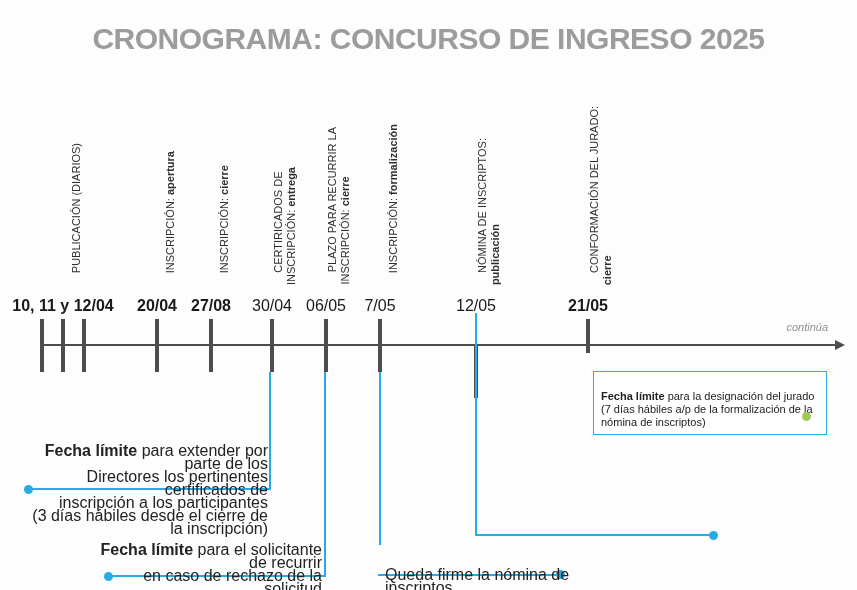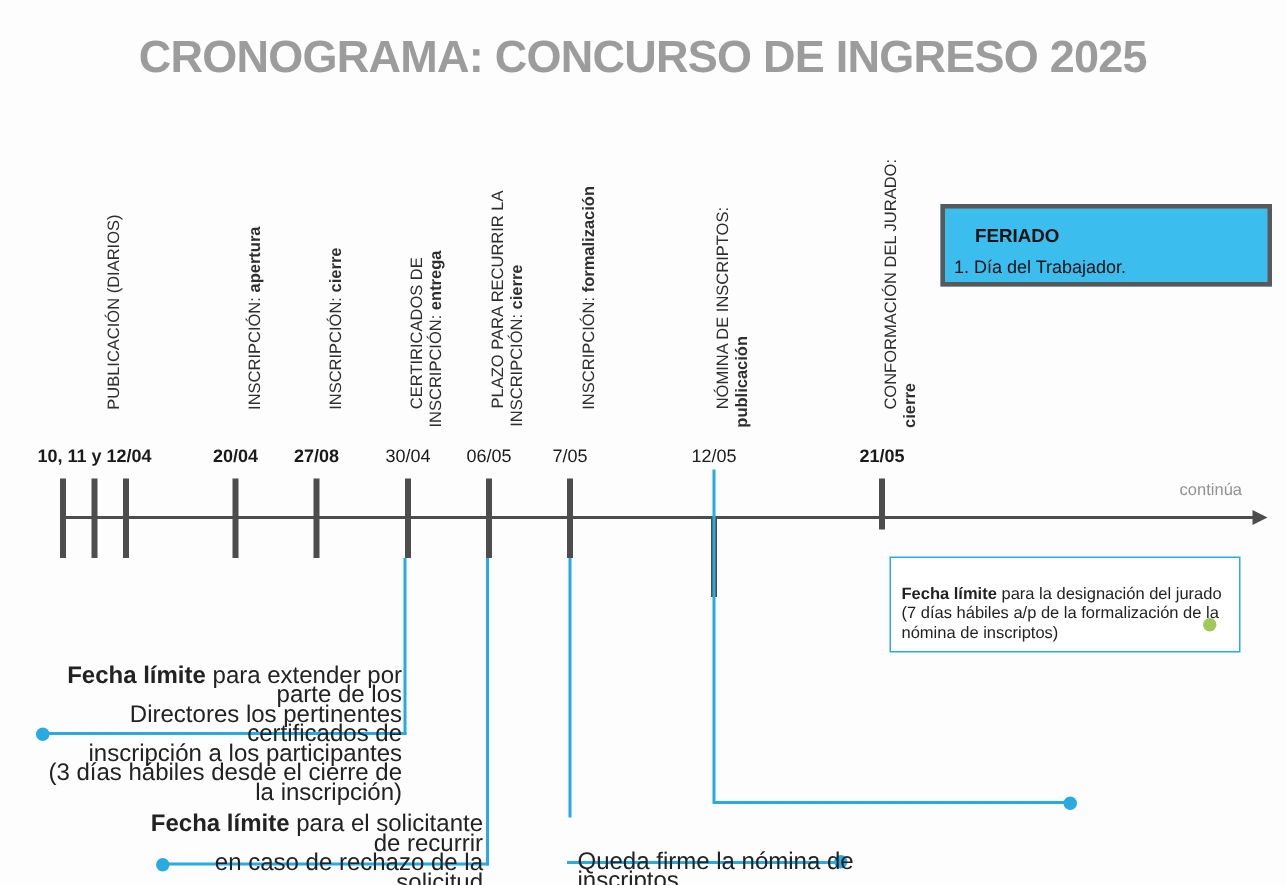--- a/index.html
+++ b/index.html
@@ -12,24 +12,24 @@
   .holiday{position:absolute;left:627px;top:136px;width:215px;height:49px;
            background:#3bbdee;border:3px solid #595959;}
   .holiday .h-title{position:absolute;left:20px;top:11px;font-size:12.5px;font-weight:bold;color:#111;}
   .holiday .h-item{position:absolute;left:6px;top:32px;font-size:12px;color:#111;}
 
   
   .axis{position:absolute;left:42px;top:344px;width:794px;height:1.6px;background:#4d4d4d;}
   .arrowhead{position:absolute;left:835px;top:340px;width:0;height:0;
              border-left:10px solid #4d4d4d;border-top:5px solid transparent;border-bottom:5px solid transparent;}
   .continua{position:absolute;left:700px;top:321px;width:128px;text-align:right;
-            font-size:11px;color:#919191;}
+            font-size:11px;font-style:italic;color:#919191;}
   .tick{position:absolute;width:4px;background:#4d4d4d;}
 
-  .date{position:absolute;top:297px;transform:translateX(-50%);font-size:12px;
+  .date{position:absolute;top:297px;transform:translateX(-50%);font-size:16px;
         color:#1a1a1a;white-space:nowrap;}
   .date.bold{font-weight:bold;}
 
   .vlabel{position:absolute;bottom:305px;writing-mode:vertical-rl;transform:rotate(180deg);
           white-space:pre;font-size:11px;line-height:13px;color:#2e2e2e;}
   .vlabel b{font-weight:bold;}
 
   
   .note{position:absolute;font-size:16px;line-height:13px;color:#222;white-space:pre-line;}
   .note.right{text-align:right;}
@@ -40,24 +40,20 @@
   .dot{position:absolute;width:9px;height:9px;border-radius:50%;background:#29abe2;}
   .dot.green{background:#a2c85a;}
 </style>
 </head>
 <body>
 
 <div id="stage">
 
   <div class="title">CRONOGRAMA: CONCURSO DE INGRESO 2025</div>
 
-  <div class="holiday">
-    <div class="h-title">FERIADO</div>
-    <div class="h-item">1. Día del Trabajador.</div>
-  </div>
 
   <div class="axis"></div>
   <div class="arrowhead"></div>
   <div class="continua">continúa</div>
 
   <div class="tick" style="left:40px;top:319px;height:53px"></div>
   <div class="tick" style="left:61px;top:319px;height:53px"></div>
   <div class="tick" style="left:82px;top:319px;height:53px"></div>
   <div class="tick" style="left:155px;top:319px;height:53px"></div>
   <div class="tick" style="left:209px;top:319px;height:53px"></div>

